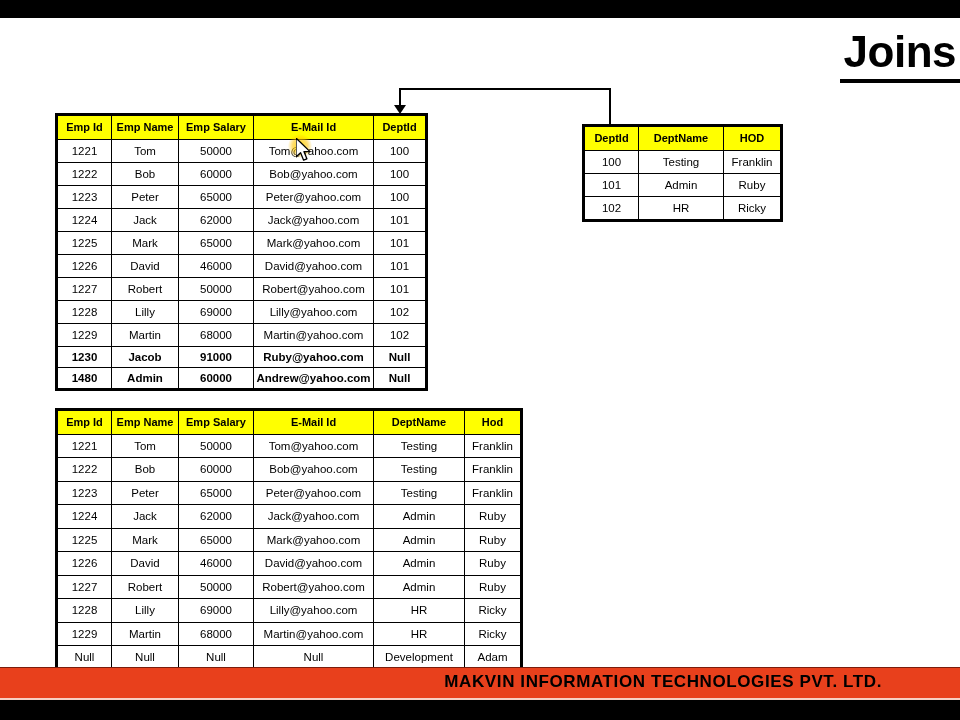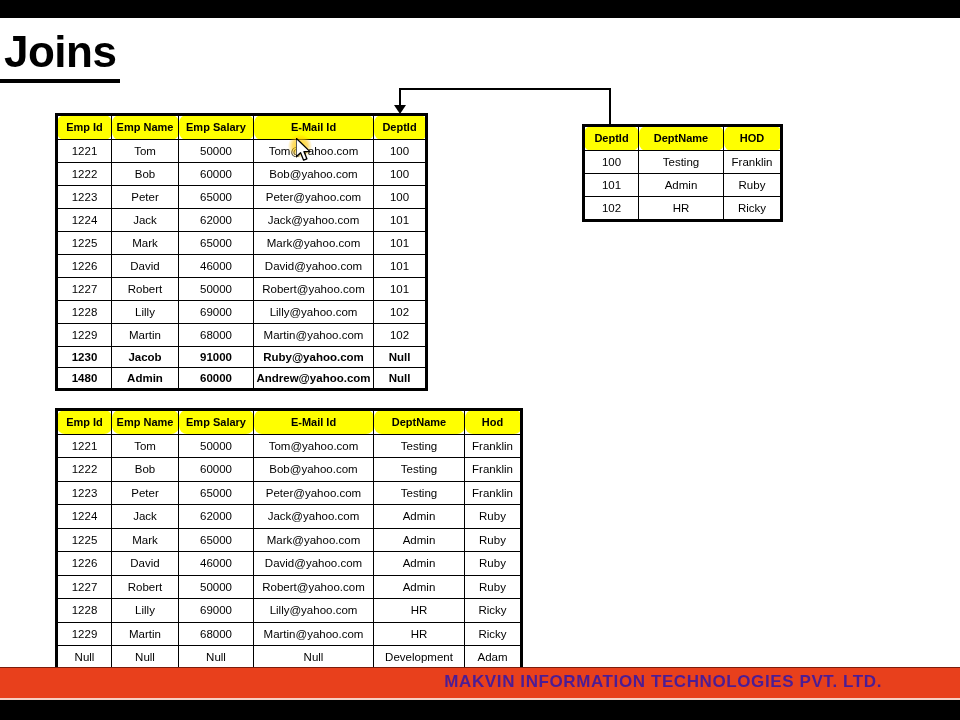--- a/index.html
+++ b/index.html
@@ -39,30 +39,30 @@
     border-bottom: 2px solid #f6cfc4;
     box-sizing: border-box;
   }
   .footer-text {
     position: absolute;
     right: 78px;
     top: 672px;
     font-size: 17px;
     font-weight: bold;
     letter-spacing: 0.6px;
-    color: #4c1d95;
+    color: #000000;
     white-space: nowrap;
   }
 
   
   .title {
     position: absolute;
     left: 0; top: 30px;
     width: 960px;
-    text-align: left;
+    text-align: right;
     font-size: 44px;
     font-weight: bold;
     letter-spacing: -0.5px;
     line-height: 1;
   }
   .title span {
     border-bottom: 4px solid #000000;
     padding: 0 4px 3px 4px;
   }
 
@@ -112,21 +112,20 @@
     line-height: 22px;
     white-space: nowrap;
     overflow: hidden;
   }
   table.grid th {
     background: #ffff00;
     font-weight: bold;
     font-size: 11px;
     height: 23px;
     line-height: 23px;
-    border-radius: 8px;
   }
 
   
   #emp-table { left: 55px; top: 113px; width: 370px; }
   #emp-table .c0 { width: 55px; }
   #emp-table .c1 { width: 67px; }
   #emp-table .c2 { width: 75px; }
   #emp-table .c3 { width: 120px; }
   #emp-table .c4 { width: 53px; }
   #emp-table tr.short td { height: 20px; line-height: 20px; font-weight: bold; }

